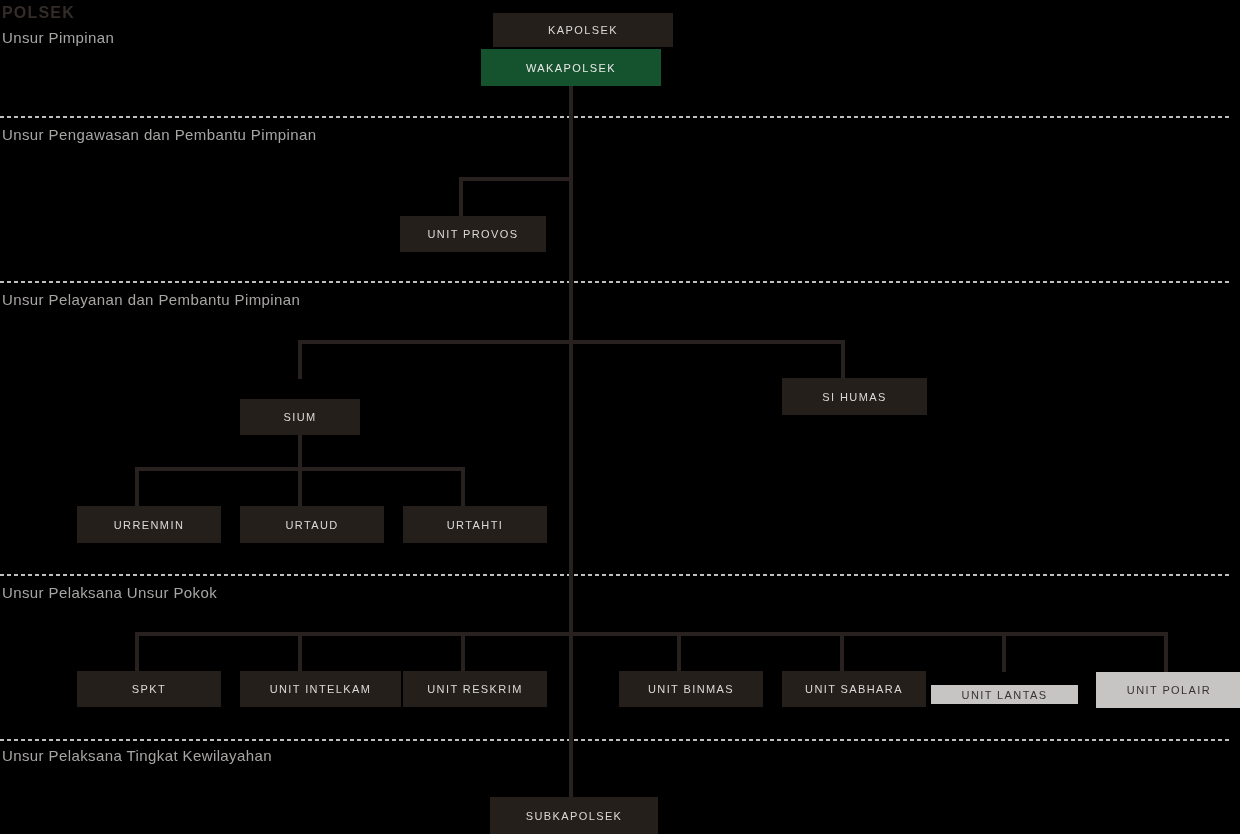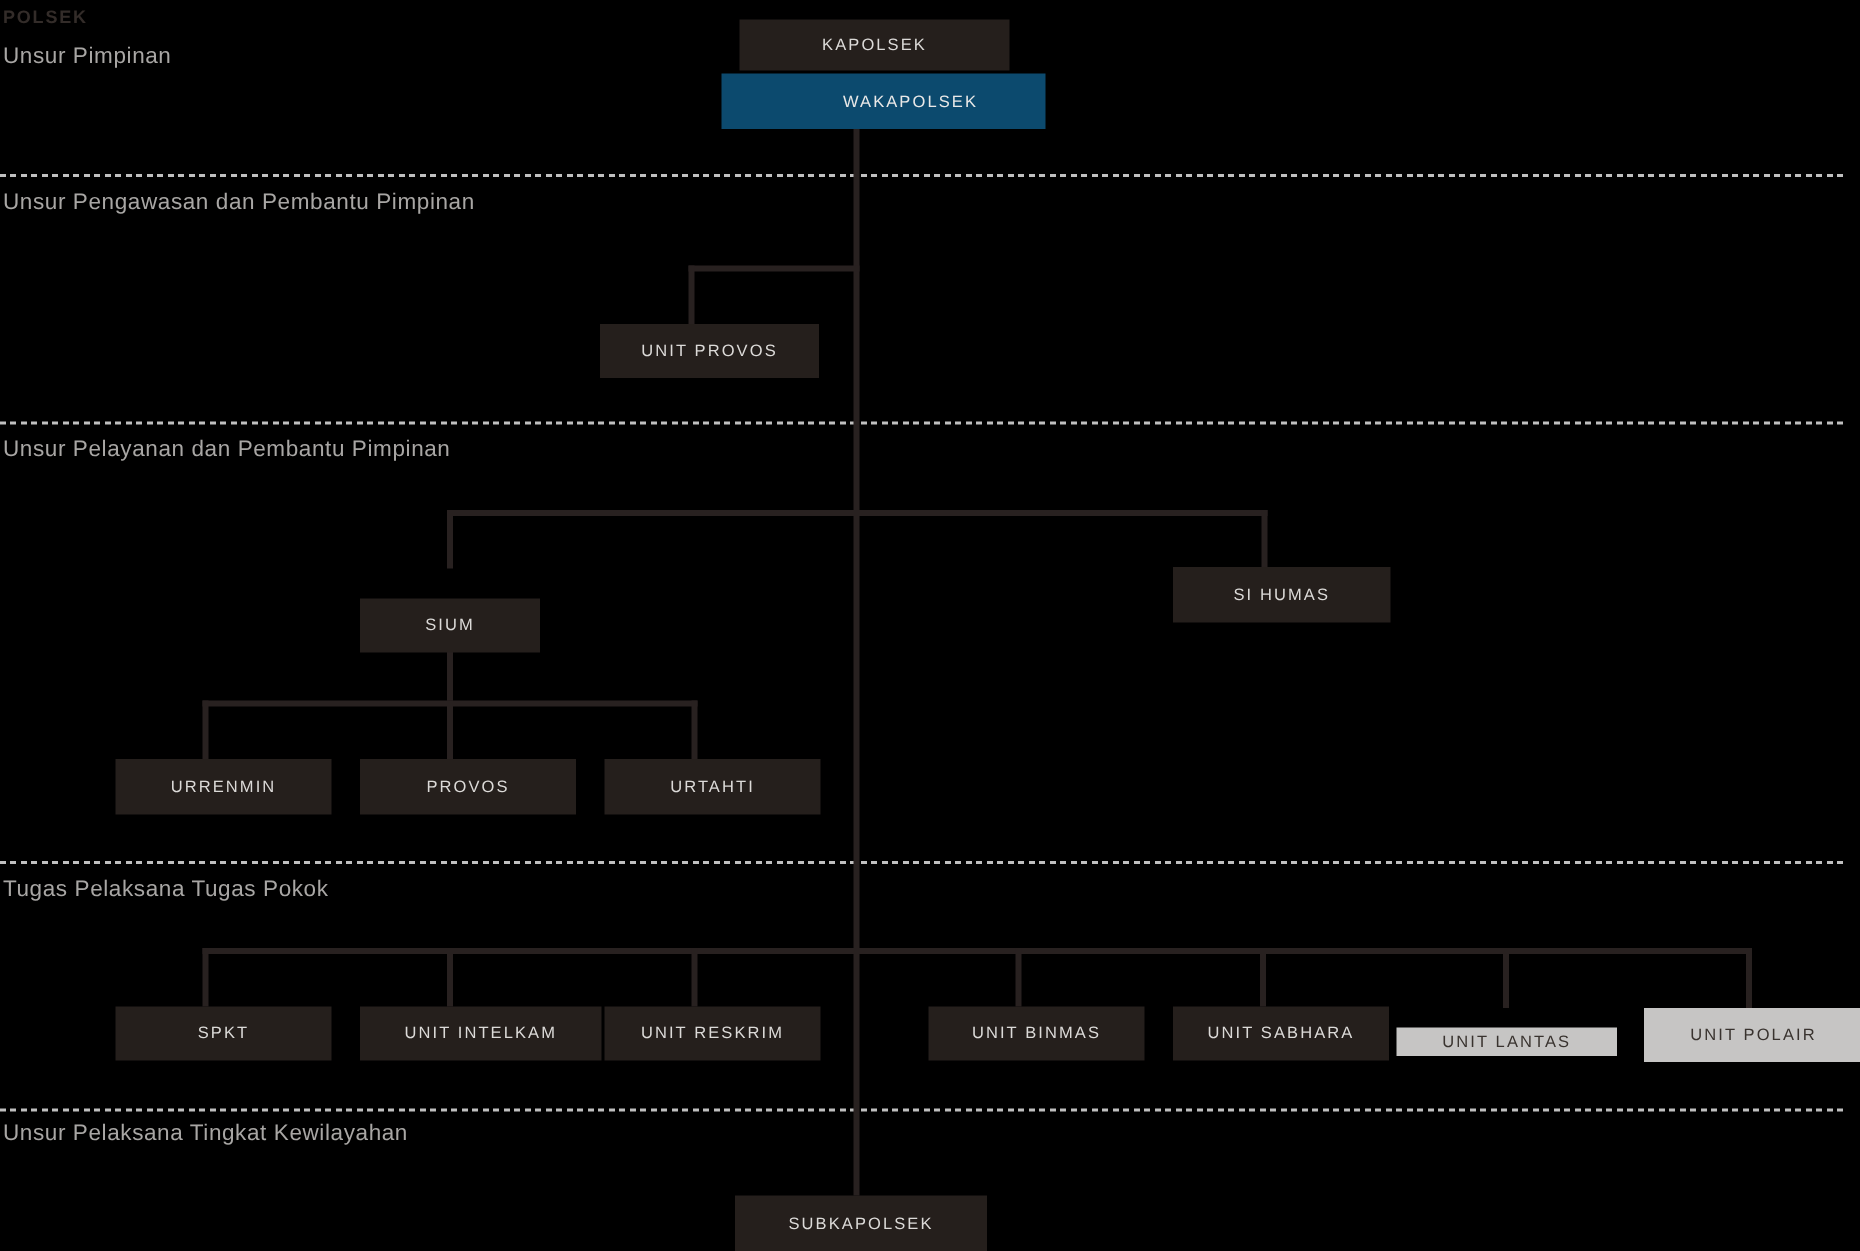--- a/index.html
+++ b/index.html
@@ -7,21 +7,21 @@
     position: relative;
     width: 1240px;
     height: 834px;
     background: #000000;
     overflow: hidden;
     font-family: "Liberation Sans", sans-serif;
   }
   .title {
     position: absolute;
     left: 2px; top: 4px;
-    font-size: 12px; font-weight: bold;
+    font-size: 16px; font-weight: bold;
     letter-spacing: 1.2px;
     color: #332c29;
     text-align: center;
   }
   .section-label {
     position: absolute;
     left: 2px;
     font-size: 15px; font-weight: normal;
     letter-spacing: 0.4px;
     color: #a8a6a4;
@@ -41,33 +41,33 @@
   .node {
     position: absolute;
     display: flex;
     align-items: center;
     justify-content: center;
     font-size: 11px;
     letter-spacing: 1.4px;
     white-space: nowrap;
   }
   .node.dark  { background: #251f1c; color: #dcdad8; margin-left: 12px; }
-  .node.gray  { background: #0c4a6e; color: #eae9e8; padding-left: 36px; }
+  .node.gray  { background: #14532d; color: #eae9e8; }
   .node.light { background: #c6c5c4; color: #39332f; }
 </style>
 </head>
 <body>
 
 <div id="stage">
 
   <div class="title">POLSEK</div>
   <div class="section-label" style="top:29px">Unsur Pimpinan</div>
   <div class="section-label" style="top:126px">Unsur Pengawasan dan Pembantu Pimpinan</div>
   <div class="section-label" style="top:291px">Unsur Pelayanan dan Pembantu Pimpinan</div>
-  <div class="section-label" style="top:584px">Tugas Pelaksana Tugas Pokok</div>
+  <div class="section-label" style="top:584px">Unsur Pelaksana Unsur Pokok</div>
   <div class="section-label" style="top:747px">Unsur Pelaksana Tingkat Kewilayahan</div>
 
   <div class="sep" style="top:116px"></div>
   <div class="sep" style="top:281px"></div>
   <div class="sep" style="top:574px"></div>
   <div class="sep" style="top:739px"></div>
 
   <div class="line" style="left:569px;top:86px;width:4px;height:711px"></div>
   <div class="line" style="left:459px;top:177px;width:114px;height:4px"></div>
   <div class="line" style="left:459px;top:177px;width:4px;height:39px"></div>
@@ -87,21 +87,21 @@
   <div class="line" style="left:840px;top:632px;width:4px;height:39px"></div>
   <div class="line" style="left:1002px;top:632px;width:4px;height:40px"></div>
   <div class="line" style="left:1164px;top:632px;width:4px;height:40px"></div>
 
   <div class="node dark" style="left:481px;top:13px;width:180px;height:34px">KAPOLSEK</div>
   <div class="node gray" style="left:481px;top:49px;width:180px;height:37px">WAKAPOLSEK</div>
   <div class="node dark" style="left:388px;top:216px;width:146px;height:36px">UNIT PROVOS</div>
   <div class="node dark" style="left:228px;top:399px;width:120px;height:36px">SIUM</div>
   <div class="node dark" style="left:770px;top:378px;width:145px;height:37px">SI HUMAS</div>
   <div class="node dark" style="left:65px;top:506px;width:144px;height:37px">URRENMIN</div>
-  <div class="node dark" style="left:228px;top:506px;width:144px;height:37px">PROVOS</div>
+  <div class="node dark" style="left:228px;top:506px;width:144px;height:37px">URTAUD</div>
   <div class="node dark" style="left:391px;top:506px;width:144px;height:37px">URTAHTI</div>
   <div class="node dark" style="left:65px;top:671px;width:144px;height:36px">SPKT</div>
   <div class="node dark" style="left:228px;top:671px;width:161px;height:36px">UNIT INTELKAM</div>
   <div class="node dark" style="left:391px;top:671px;width:144px;height:36px">UNIT RESKRIM</div>
   <div class="node dark" style="left:607px;top:671px;width:144px;height:36px">UNIT BINMAS</div>
   <div class="node dark" style="left:770px;top:671px;width:144px;height:36px">UNIT SABHARA</div>
   <div class="node light" style="left:931px;top:685px;width:147px;height:19px">UNIT LANTAS</div>
   <div class="node light" style="left:1096px;top:672px;width:146px;height:36px">UNIT POLAIR</div>
   <div class="node dark" style="left:478px;top:797px;width:168px;height:37px">SUBKAPOLSEK</div>
 

